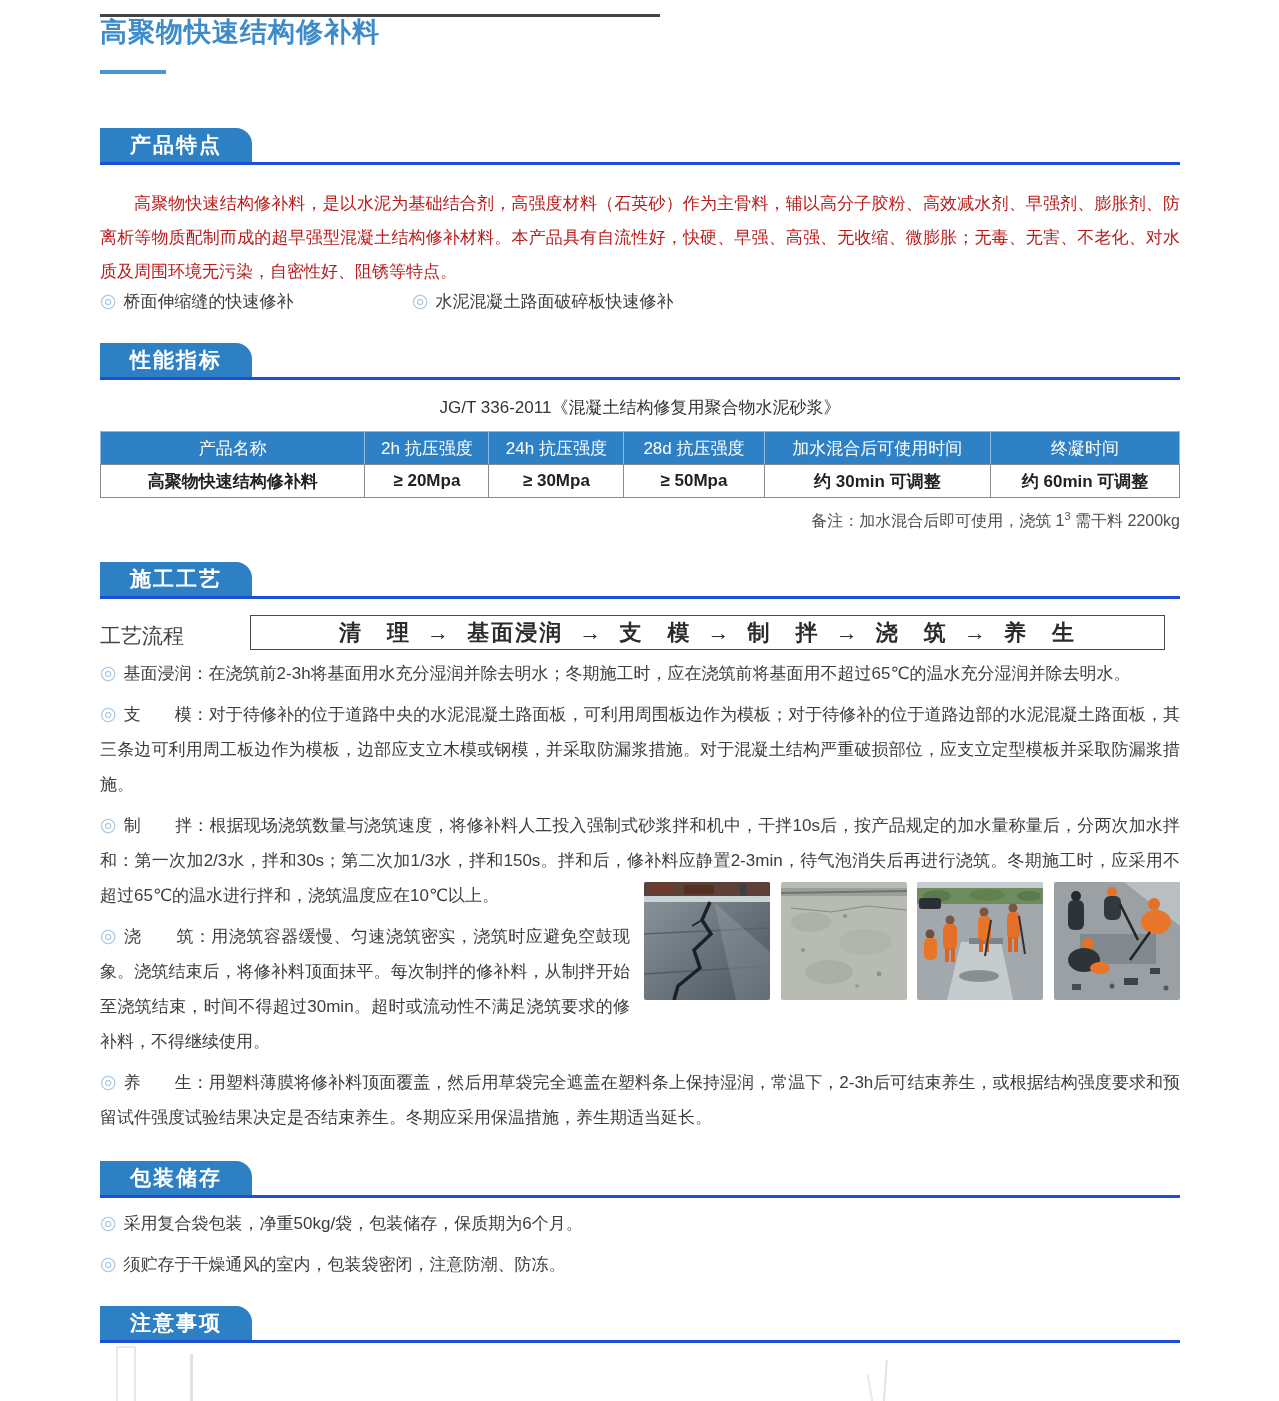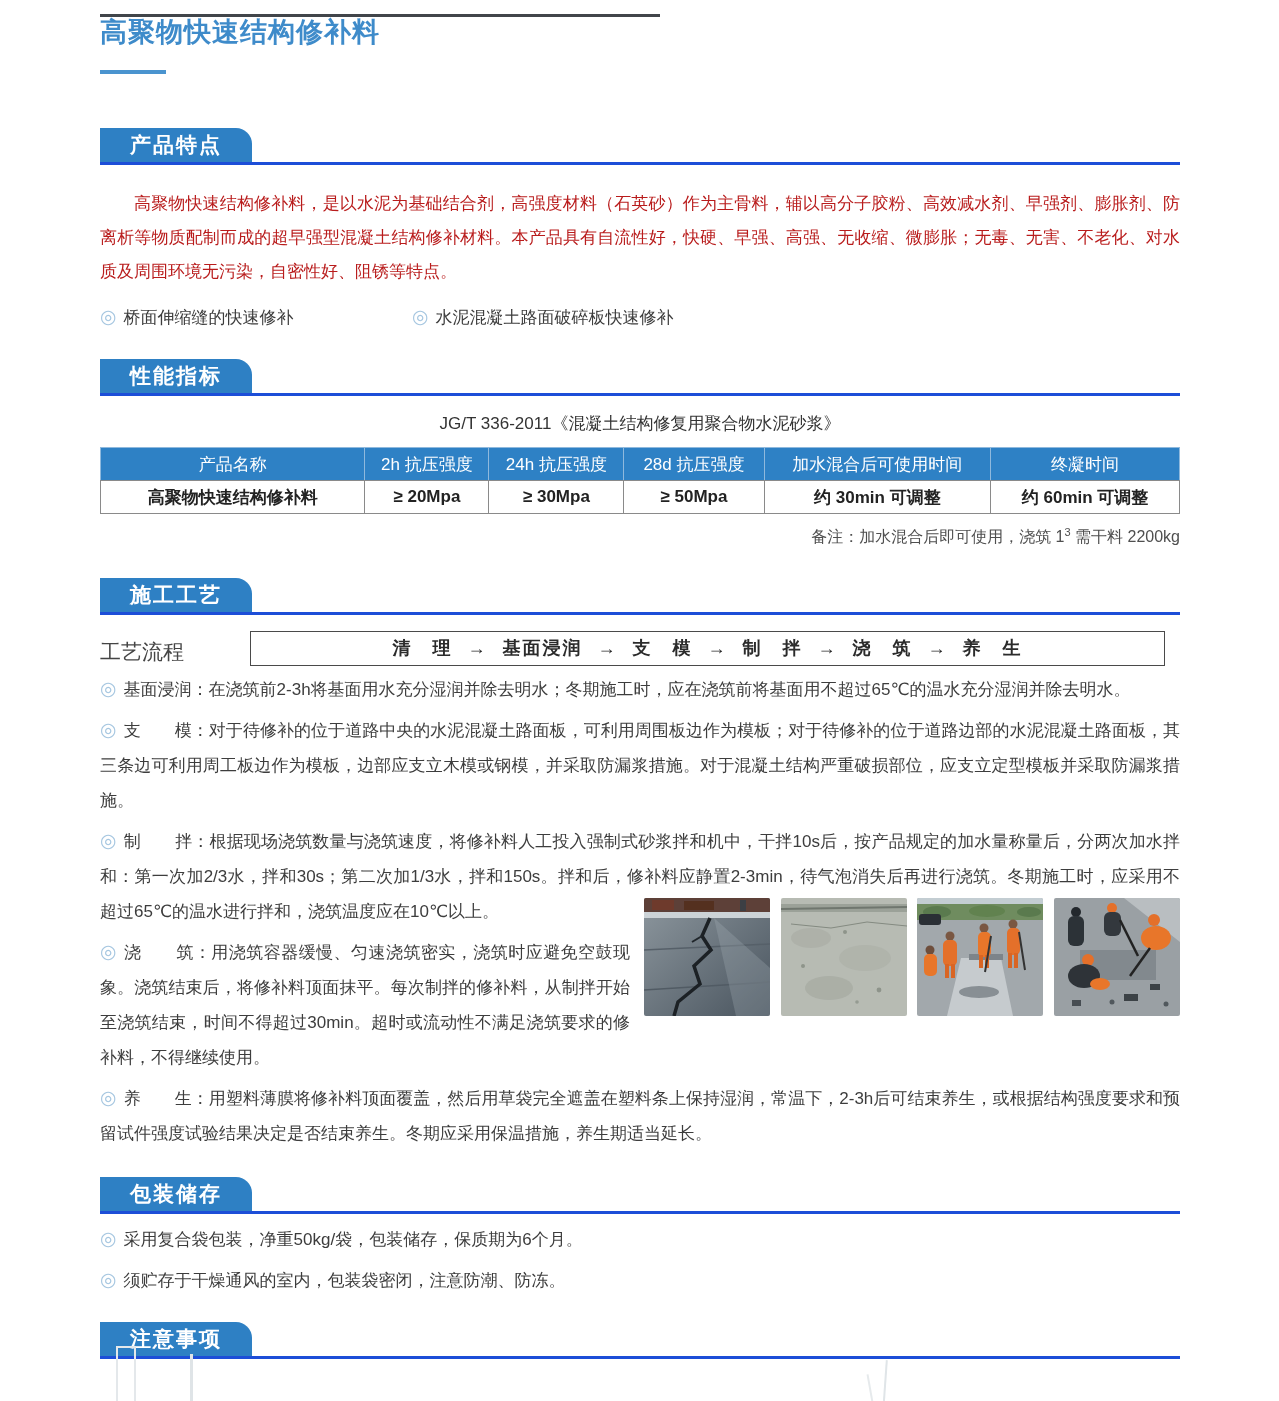--- a/index.html
+++ b/index.html
@@ -24,21 +24,21 @@
   }
   .sec-head.tight{margin-top:26px;}
   .sec-head.mid{margin-top:30px;}
 
   p.body-para{
     margin:22px 0 0 0;font-size:17px;line-height:34px;color:#b91c1c;
     text-indent:2em;text-align:justify;
   }
 
   .bullet{color:#a5c6e0;font-size:19px;margin-right:7px;vertical-align:0;}
-  .app-row{margin-top:16px;display:flex;font-size:17px;color:#3c3c3c;}
+  .app-row{margin-top:0;display:flex;font-size:17px;color:#3c3c3c;}
   .app-row .app-item:first-child{width:312px;}
 
   .tbl-caption{margin-top:16px;text-align:center;font-size:17px;color:#333333;}
   table.perf{
     width:100%;margin-top:12px;border-collapse:collapse;table-layout:fixed;
     font-size:17px;
   }
   table.perf th{
     background:#2e81c5;color:#ffffff;font-weight:normal;height:30px;
     border:1px solid #8fb9dd;border-bottom:1px solid #8a8a8a;
@@ -47,21 +47,21 @@
     background:#ffffff;color:#222222;font-weight:bold;height:30px;text-align:center;
     border:1px solid #8a8a8a;
   }
   .tbl-note{margin:12px 0 0 0;font-size:16px;color:#4f4f4f;text-align:right;}
   .tbl-note sup{font-size:11px;}
 
   .flow-row{margin-top:16px;display:flex;align-items:flex-end;}
   .flow-label{width:150px;font-size:21px;color:#454545;}
   .flow-box{
     flex:1;margin-right:15px;border:1.5px solid #4a4a4a;height:33px;line-height:33px;
-    text-align:center;font-size:18px;font-weight:bold;color:#2b2b2b;
+    text-align:center;font-size:22px;font-weight:bold;color:#2b2b2b;
     word-spacing:8px;letter-spacing:2px;
   }
 
   p.step{margin:5px 0 0 0;font-size:17px;line-height:35px;color:#3d3d3d;text-align:justify;}
   p.step.clear{clear:both;}
 
   .photos{
     float:right;width:536px;margin:-36px 0 6px 14px;
     display:flex;justify-content:space-between;
   }

